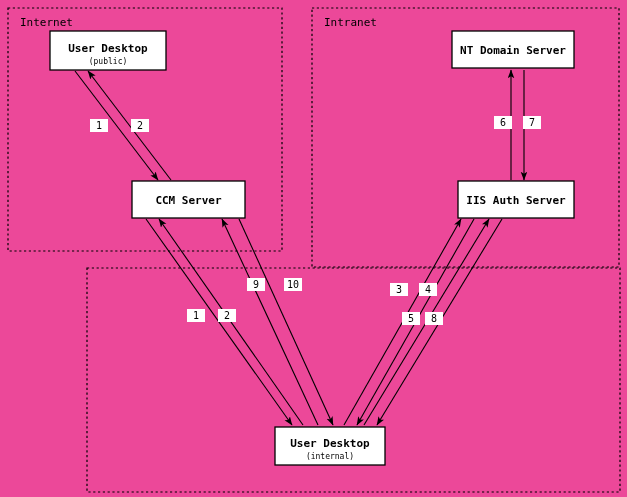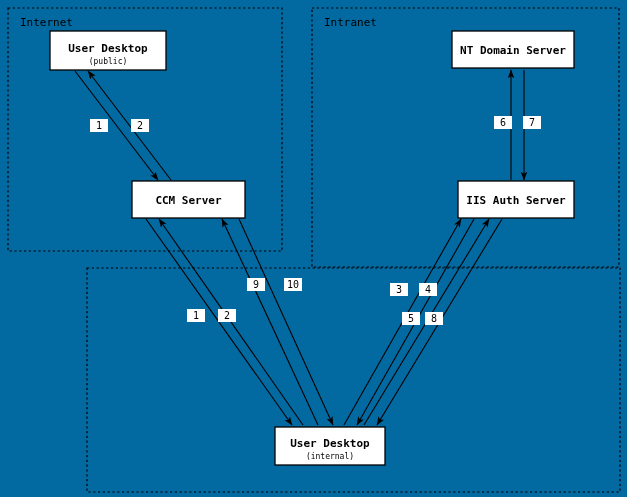--- a/index.html
+++ b/index.html
@@ -4,21 +4,21 @@
 <style>
   html, body {
     margin: 0;
     padding: 0;
     background: #ffffff;
   }
   #diagram-root {
     position: relative;
     width: 627px;
     height: 497px;
-    background: #0369a1;
+    background: #ec4899;
     font-family: "DejaVu Sans Mono", monospace;
     overflow: hidden;
   }
   #diagram-svg {
     position: absolute;
     top: 0;
     left: 0;
     width: 627px;
     height: 497px;
   }

